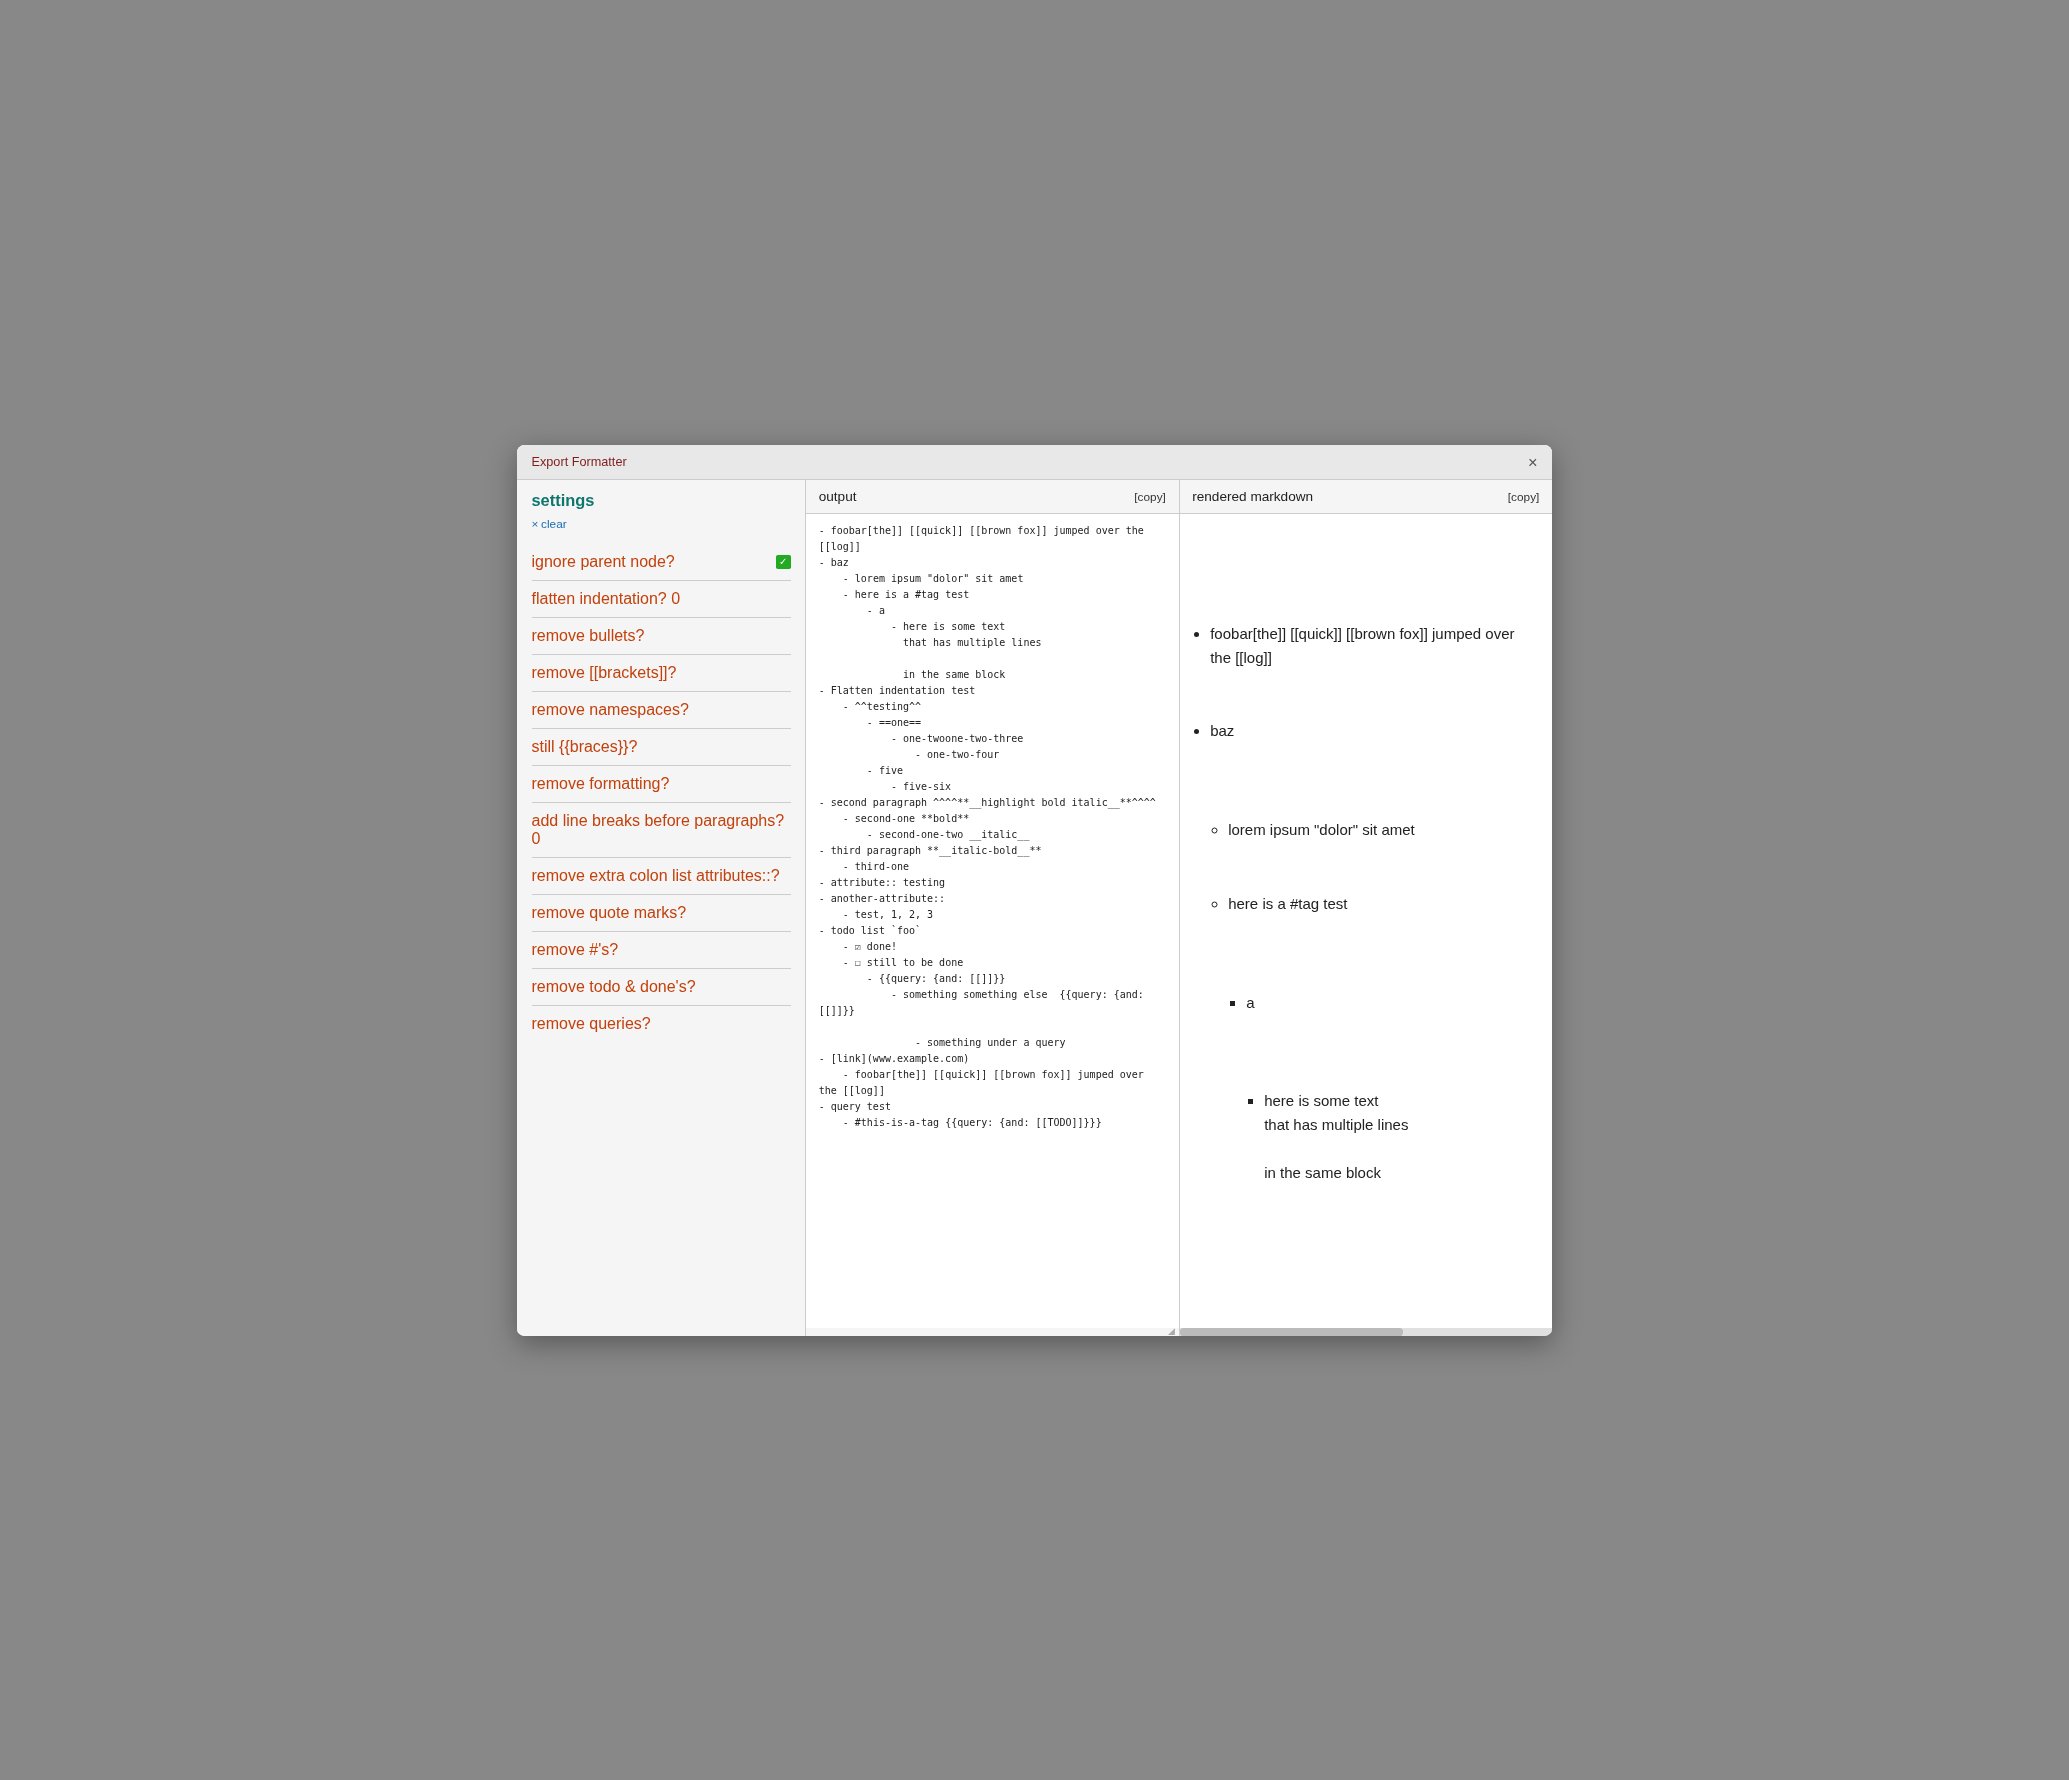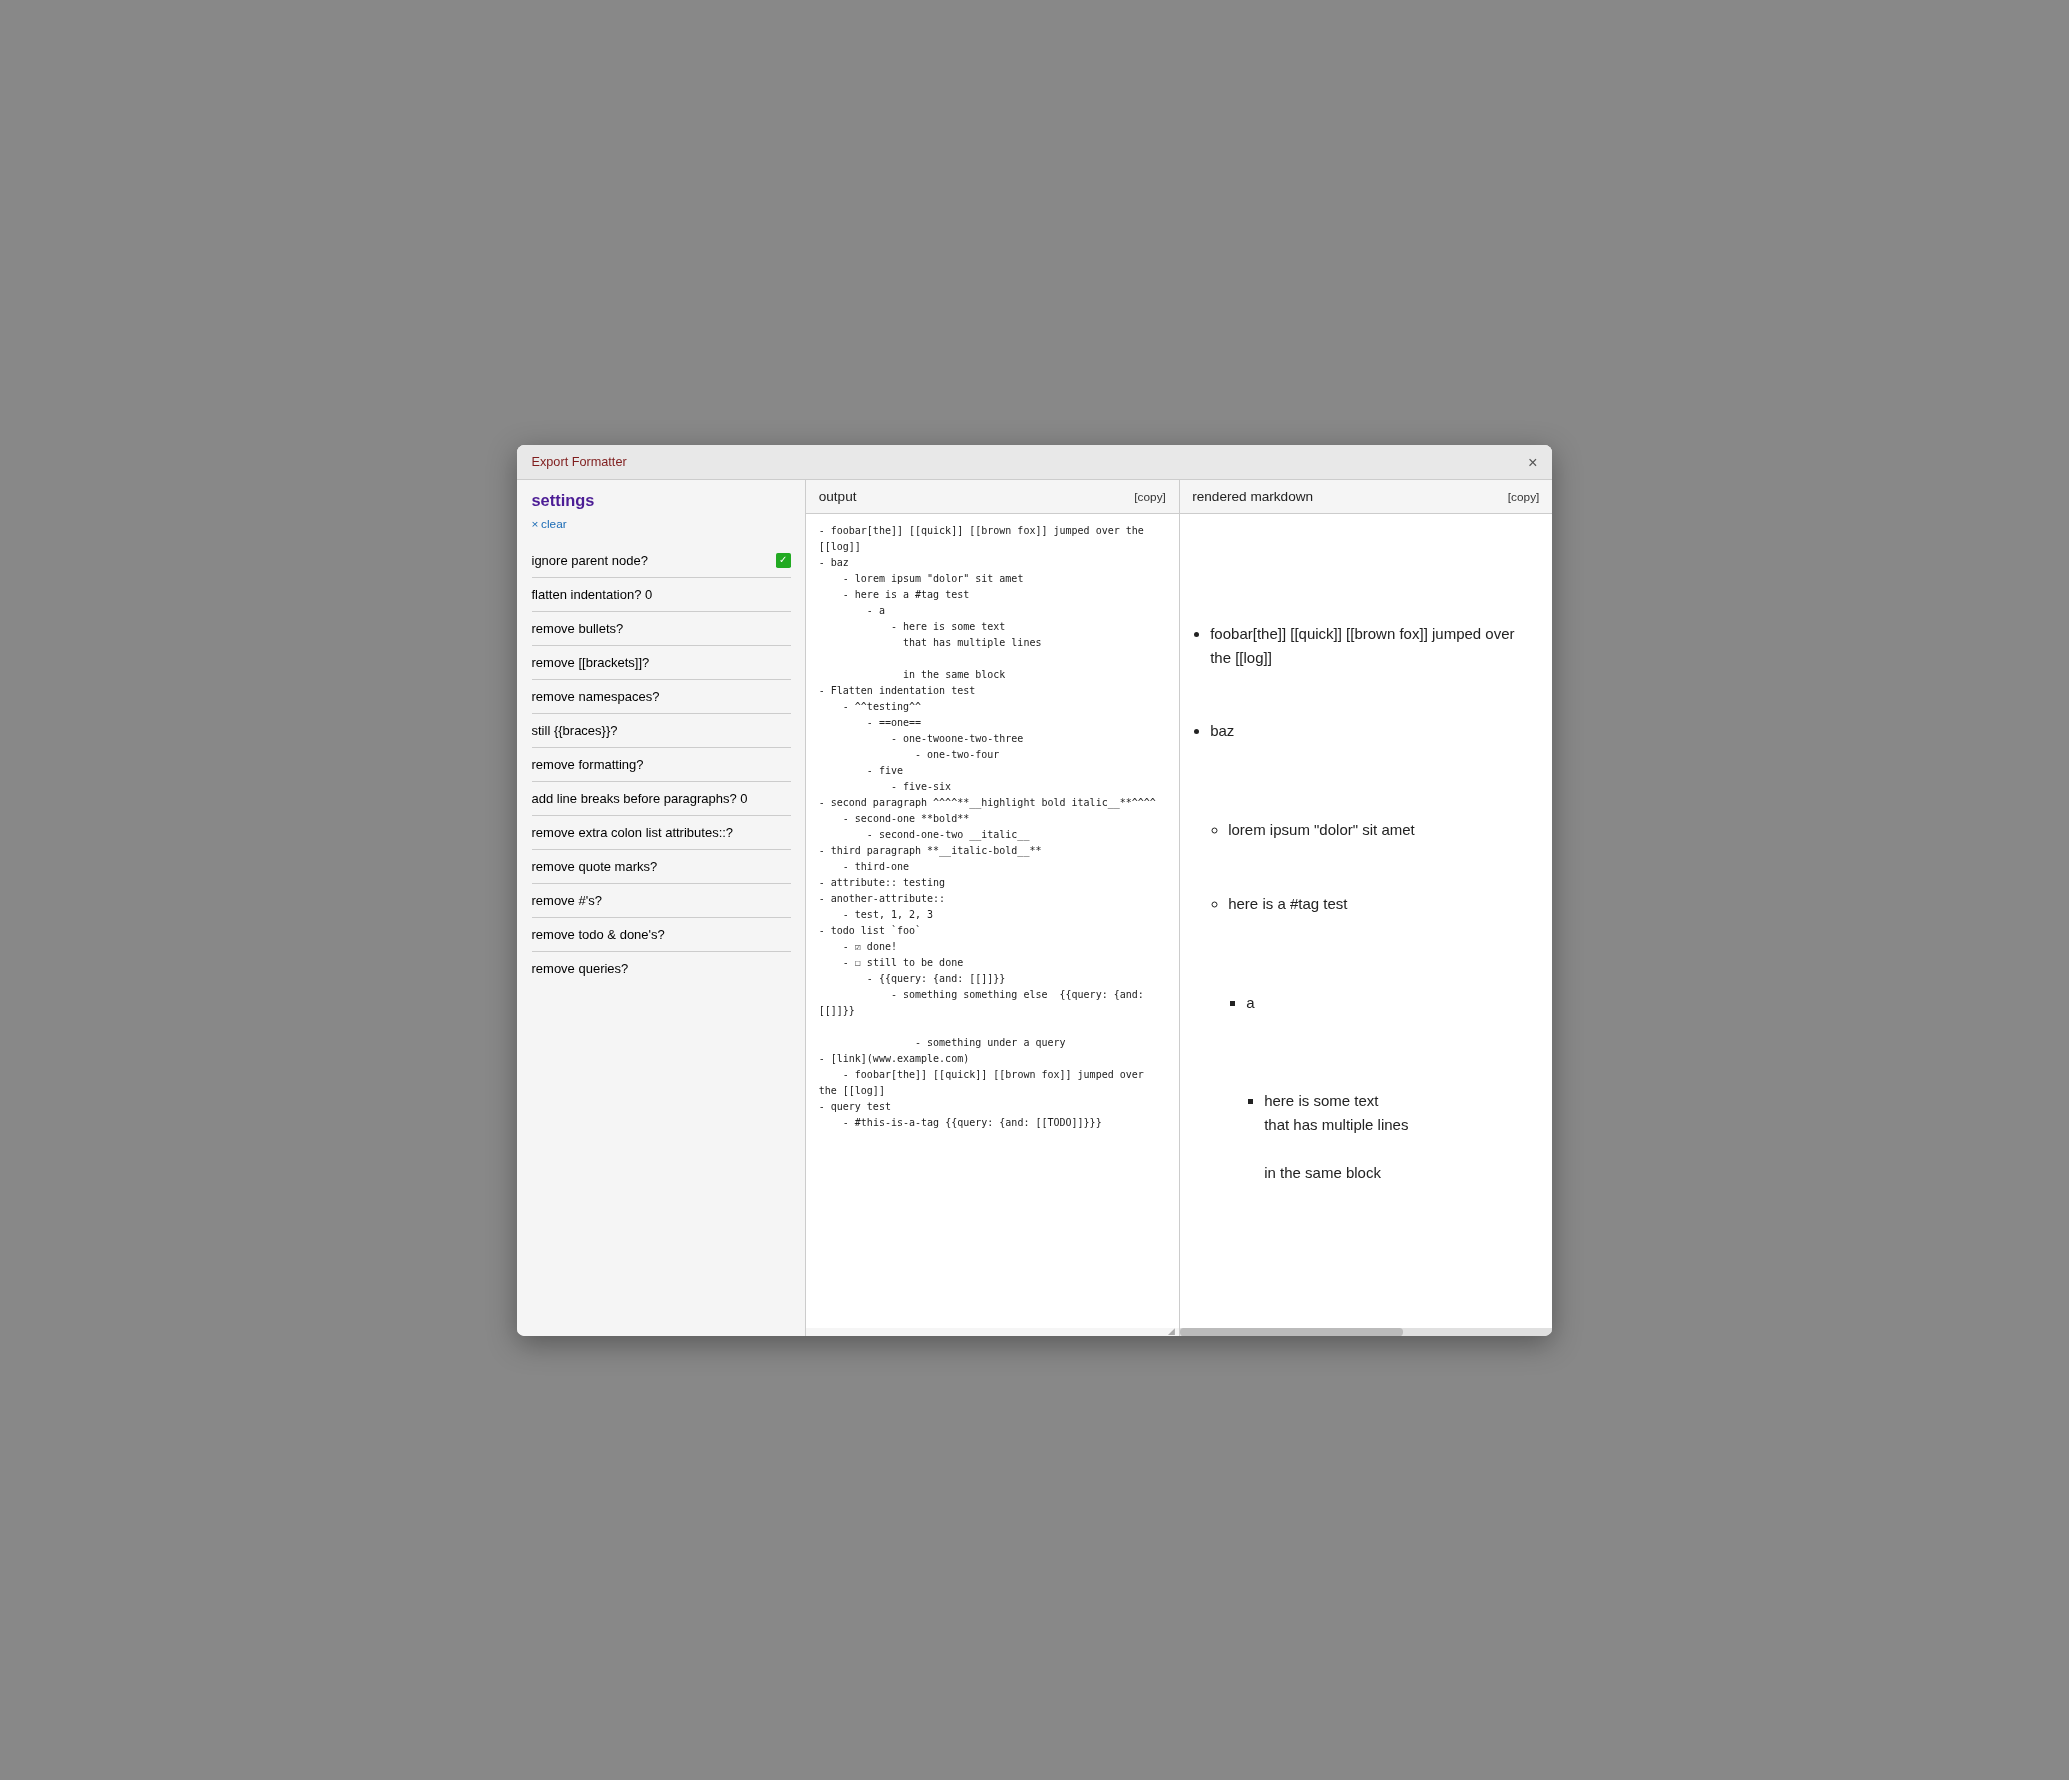--- a/index.html
+++ b/index.html
@@ -52,21 +52,21 @@
       width: 289px;
       flex-shrink: 0;
       border-right: 0.9px solid #ccc;
       padding: 11px 14.5px;
       overflow-y: auto;
       background: #f5f5f5;
     }
     .sidebar-heading {
       font-size: 16.4px;
       font-weight: bold;
-      color: #4c1d95;
+      color: #0f766e;
       margin-bottom: 7.3px;
     }
     .clear-link {
       color: #1a6bb5;
       font-size: 11.8px;
       cursor: pointer;
       display: flex;
       align-items: center;
       gap: 2.7px;
       margin-bottom: 12.7px;
@@ -82,22 +82,22 @@
       font-size: 12.7px;
       color: #222;
       display: flex;
       align-items: center;
       justify-content: space-between;
     }
     .setting-item:last-child {
       border-bottom: none;
     }
     .setting-label {
-      font-size: 13px;
-      color: #000000;
+      font-size: 16px;
+      color: #c2410c;
     }
     .checkbox-green {
       display: inline-block;
       width: 14.5px;
       height: 14.5px;
       background: #22aa22;
       border-radius: 1.8px;
       text-align: center;
       line-height: 14.5px;
       color: white;

